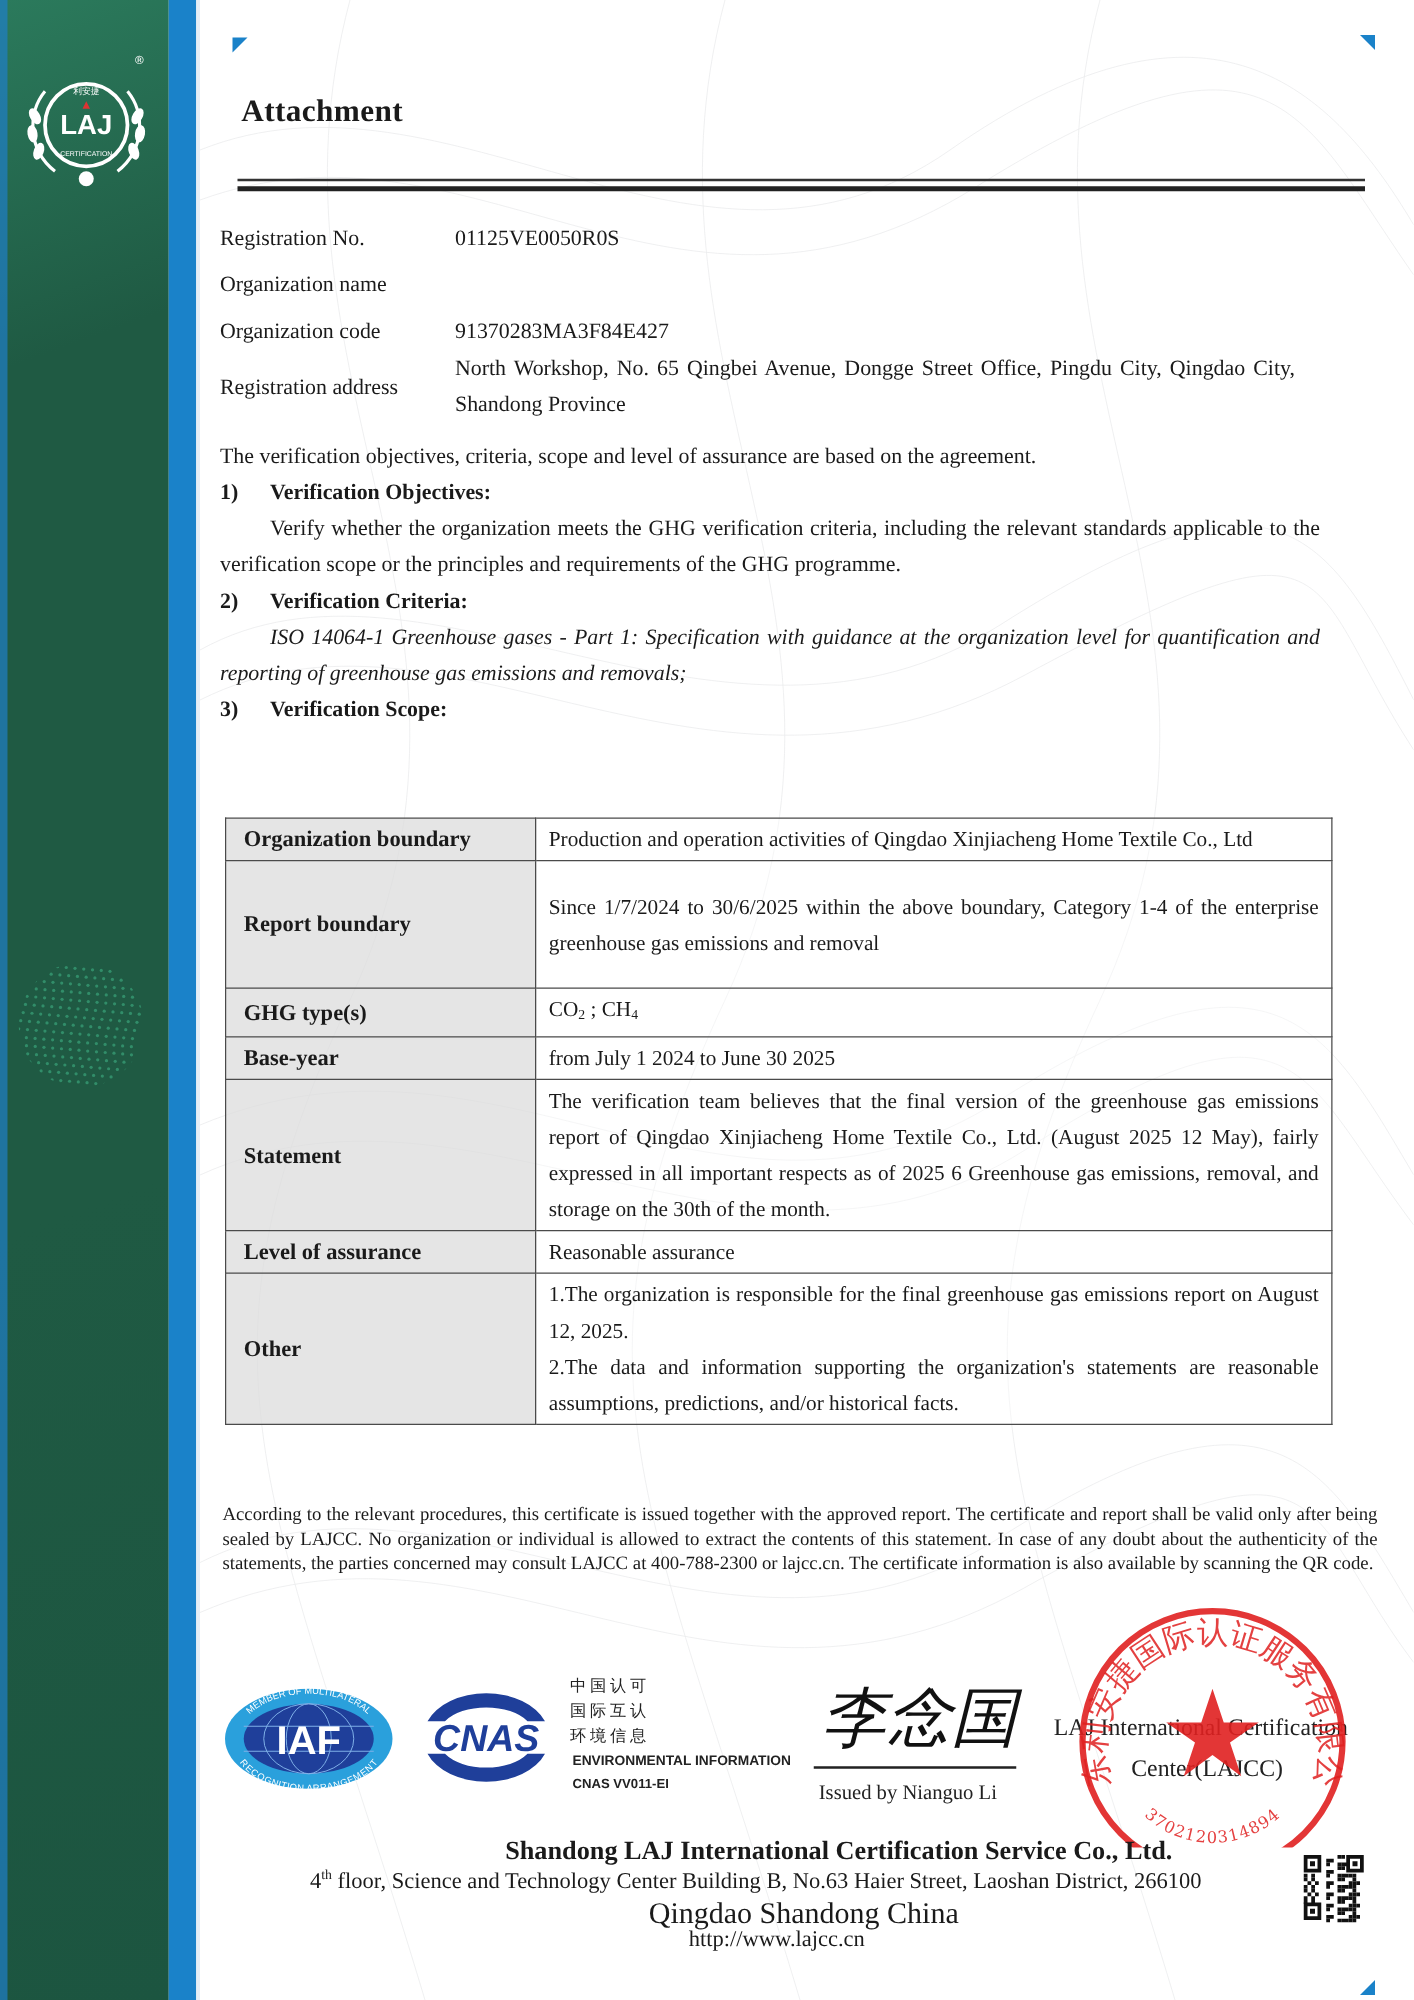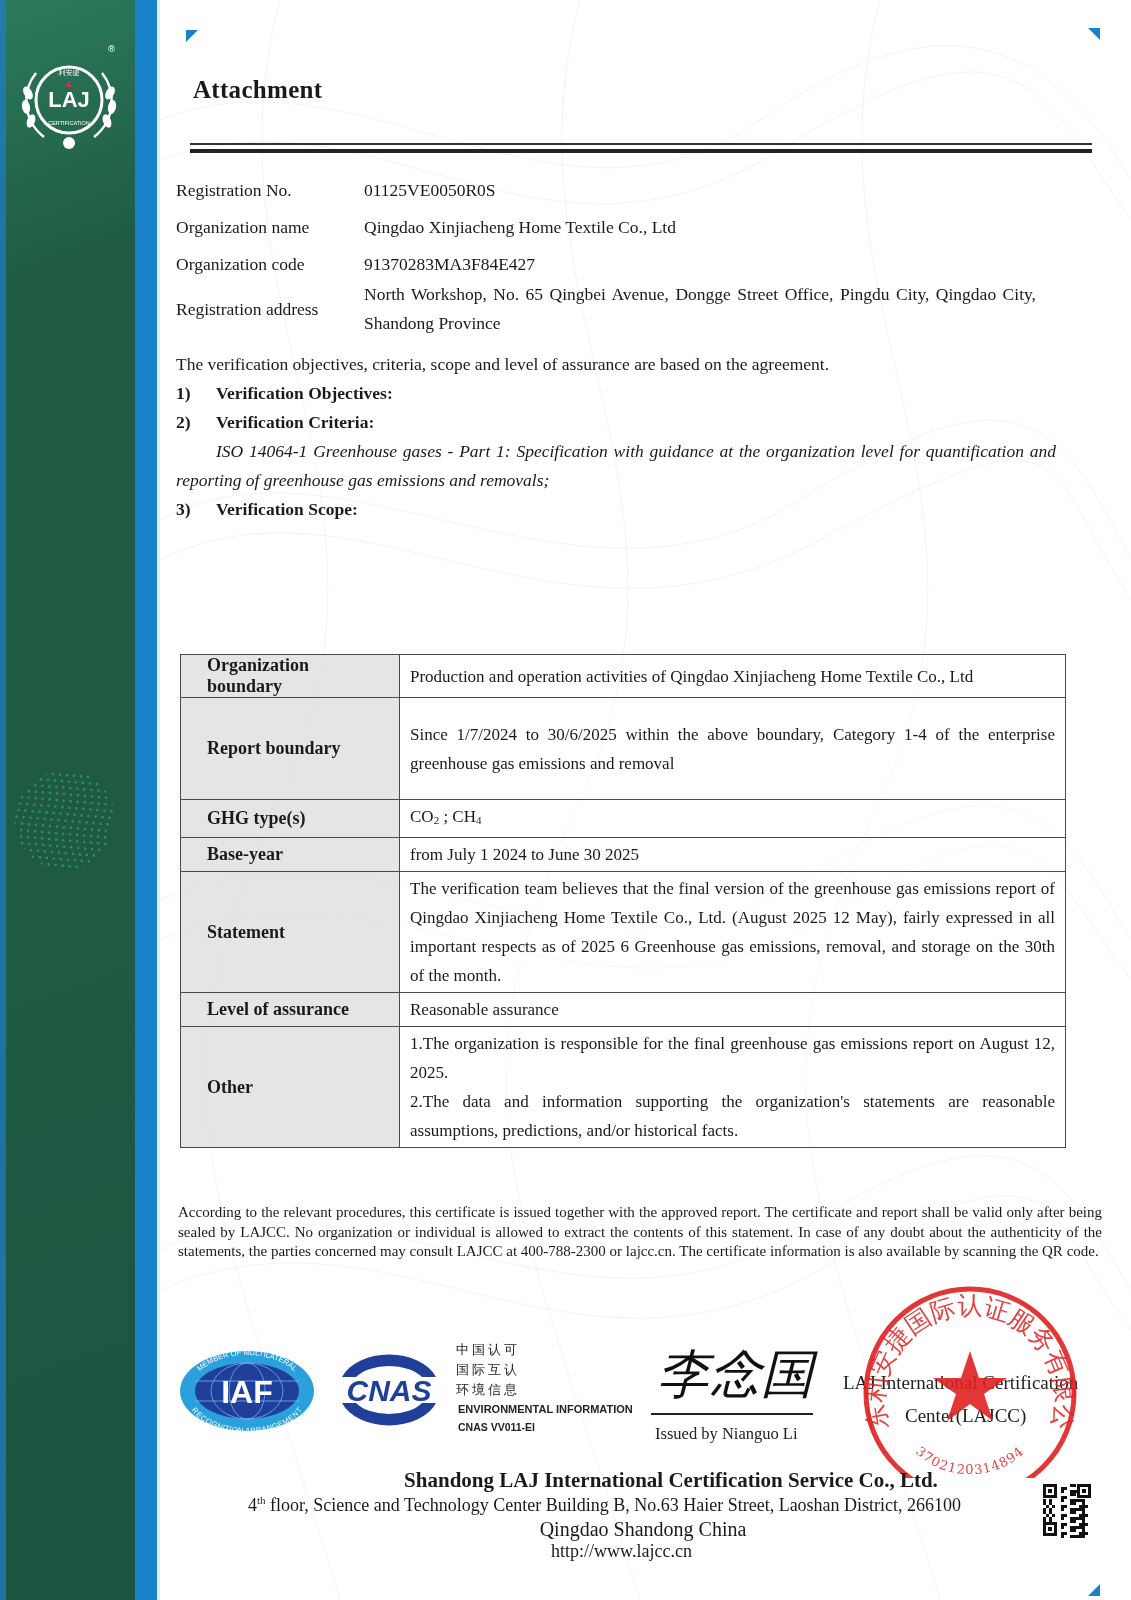--- a/index.html
+++ b/index.html
@@ -35,21 +35,21 @@
   .info-row.tall { min-height: 60px; margin-top: -4px; }
 
   .body-text { position: absolute; left: 176px; top: 350px; width: 880px; font-size: 17.5px; line-height: 29px; }
   .sec { display: flex; font-weight: bold; }
   .sec .num { width: 40px; }
   .indent { text-indent: 40px; text-align: justify; }
   .ital { font-style: italic; }
 
   table.scope { position: absolute; left: 180px; top: 654px; width: 886px; border-collapse: collapse; font-size: 17px; }
   table.scope td { border: 1.5px solid #4a4a4a; vertical-align: middle; }
-  table.scope td.h { width: 219px; background: rgba(220,220,220,.75); font-weight: bold; font-size: 18px; padding: 0 26px; }
+  table.scope td.h { width: 248px; background: rgba(220,220,220,.75); font-weight: bold; font-size: 18px; padding: 0 14px; }
   table.scope td.v { padding: 2px 10px; line-height: 29px; text-align: justify; background: rgba(255,255,255,.4); }
   sub { font-size: 11px; vertical-align: -2px; }
 
   .notice { position: absolute; left: 178px; top: 1203px; width: 924px; font-size: 15px; line-height: 19.5px; text-align: justify; }
 
   .iaf { position: absolute; left: 178px; top: 1349px; width: 138px; height: 84px; }
   .cnas { position: absolute; left: 330px; top: 1343px; width: 118px; height: 92px; }
   .cn-text { position: absolute; left: 456px; top: 1340px; font-family: "DejaVu Sans", sans-serif; font-size: 13px; line-height: 20px; letter-spacing: 3px; color: #222; }
   .env { position: absolute; left: 458px; top: 1403px; font-family: "Liberation Sans", sans-serif; font-weight: bold; font-size: 11px; color: #222; }
   .env2 { position: absolute; left: 458px; top: 1421px; font-family: "Liberation Sans", sans-serif; font-weight: bold; font-size: 10.5px; color: #222; }
@@ -58,21 +58,21 @@
   .sig-line { position: absolute; left: 651px; top: 1413px; width: 162px; height: 1.5px; background: #222; }
   .issued { position: absolute; left: 655px; top: 1424px; font-size: 16.5px; color: #222; }
 
   .center-name { position: absolute; left: 843px; top: 1372px; font-size: 19px; color: #222; }
   .center-name2 { position: absolute; left: 905px; top: 1405px; font-size: 19px; color: #222; }
   .seal { position: absolute; left: 855px; top: 1283px; width: 230px; height: 195px; }
 
   .company { position: absolute; left: 0; top: 1468px; width: 1131px; text-align: center; padding-left: 120px; }
   .company .name { font-weight: bold; font-size: 21px; margin-left: 91px; text-align: center; }
   .addr { position: absolute; left: 248px; top: 1494px; font-size: 18px; white-space: nowrap; width: 790px; overflow: hidden; }
-  .city { position: absolute; left: 0; top: 1518px; width: 1131px; text-align: center; font-size: 20px; padding-left: 155px; }
+  .city { position: absolute; left: 0; top: 1518px; width: 1131px; text-align: center; font-size: 24px; padding-left: 155px; }
   .url { position: absolute; left: 0; top: 1541px; width: 1131px; text-align: center; font-size: 18px; padding-left: 112px; }
   .qr { position: absolute; left: 1041px; top: 1482px; width: 52px; height: 56px; }
 </style>
 </head>
 <body>
 
 <svg class="watermark" viewBox="0 0 971 1600" preserveAspectRatio="none">
   <g fill="none" stroke="#d8dadc" stroke-width="0.6" opacity="0.55">
     <path d="M0,120 C200,40 400,260 600,120 S900,60 971,180"></path>
     <path d="M0,160 C220,80 380,300 620,150 S880,90 971,220"></path>
@@ -359,38 +359,38 @@
 <div class="rule1"></div>
 <div class="rule2"></div>
 
 <div class="info">
   <div class="info-row">
     <span class="lbl">Registration No.</span>
     <span class="val">01125VE0050R0S</span>
   </div>
   <div class="info-row">
     <span class="lbl">Organization name</span>
-    <span class="val">Qingdao Xinjiacheng Home Textile Co., Ltd</span>
   </div>
   <div class="info-row">
     <span class="lbl">Organization code</span>
     <span class="val">91370283MA3F84E427</span>
   </div>
   <div class="info-row tall">
     <span class="lbl">Registration address</span>
     <span class="val">North Workshop, No. 65 Qingbei Avenue, Dongge Street Office, Pingdu City, Qingdao City, Shandong Province</span>
   </div>
 </div>
 
 <div class="body-text">
   <div>The verification objectives, criteria, scope and level of assurance are based on the agreement.</div>
   <div class="sec">
     <span class="num">1)</span>
     <span>Verification Objectives:</span>
   </div>
+  <div class="indent">Verify whether the organization meets    the GHG verification criteria, including the relevant standards applicable to the verification scope or the principles and requirements of the GHG programme.</div>
   <div class="sec">
     <span class="num">2)</span>
     <span>Verification Criteria:</span>
   </div>
   <div class="indent ital">ISO 14064-1 Greenhouse gases - Part 1: Specification with guidance at the organization level for quantification and reporting of greenhouse gas emissions and removals;</div>
   <div class="sec">
     <span class="num">3)</span>
     <span>Verification Scope:</span>
   </div>
 </div>

